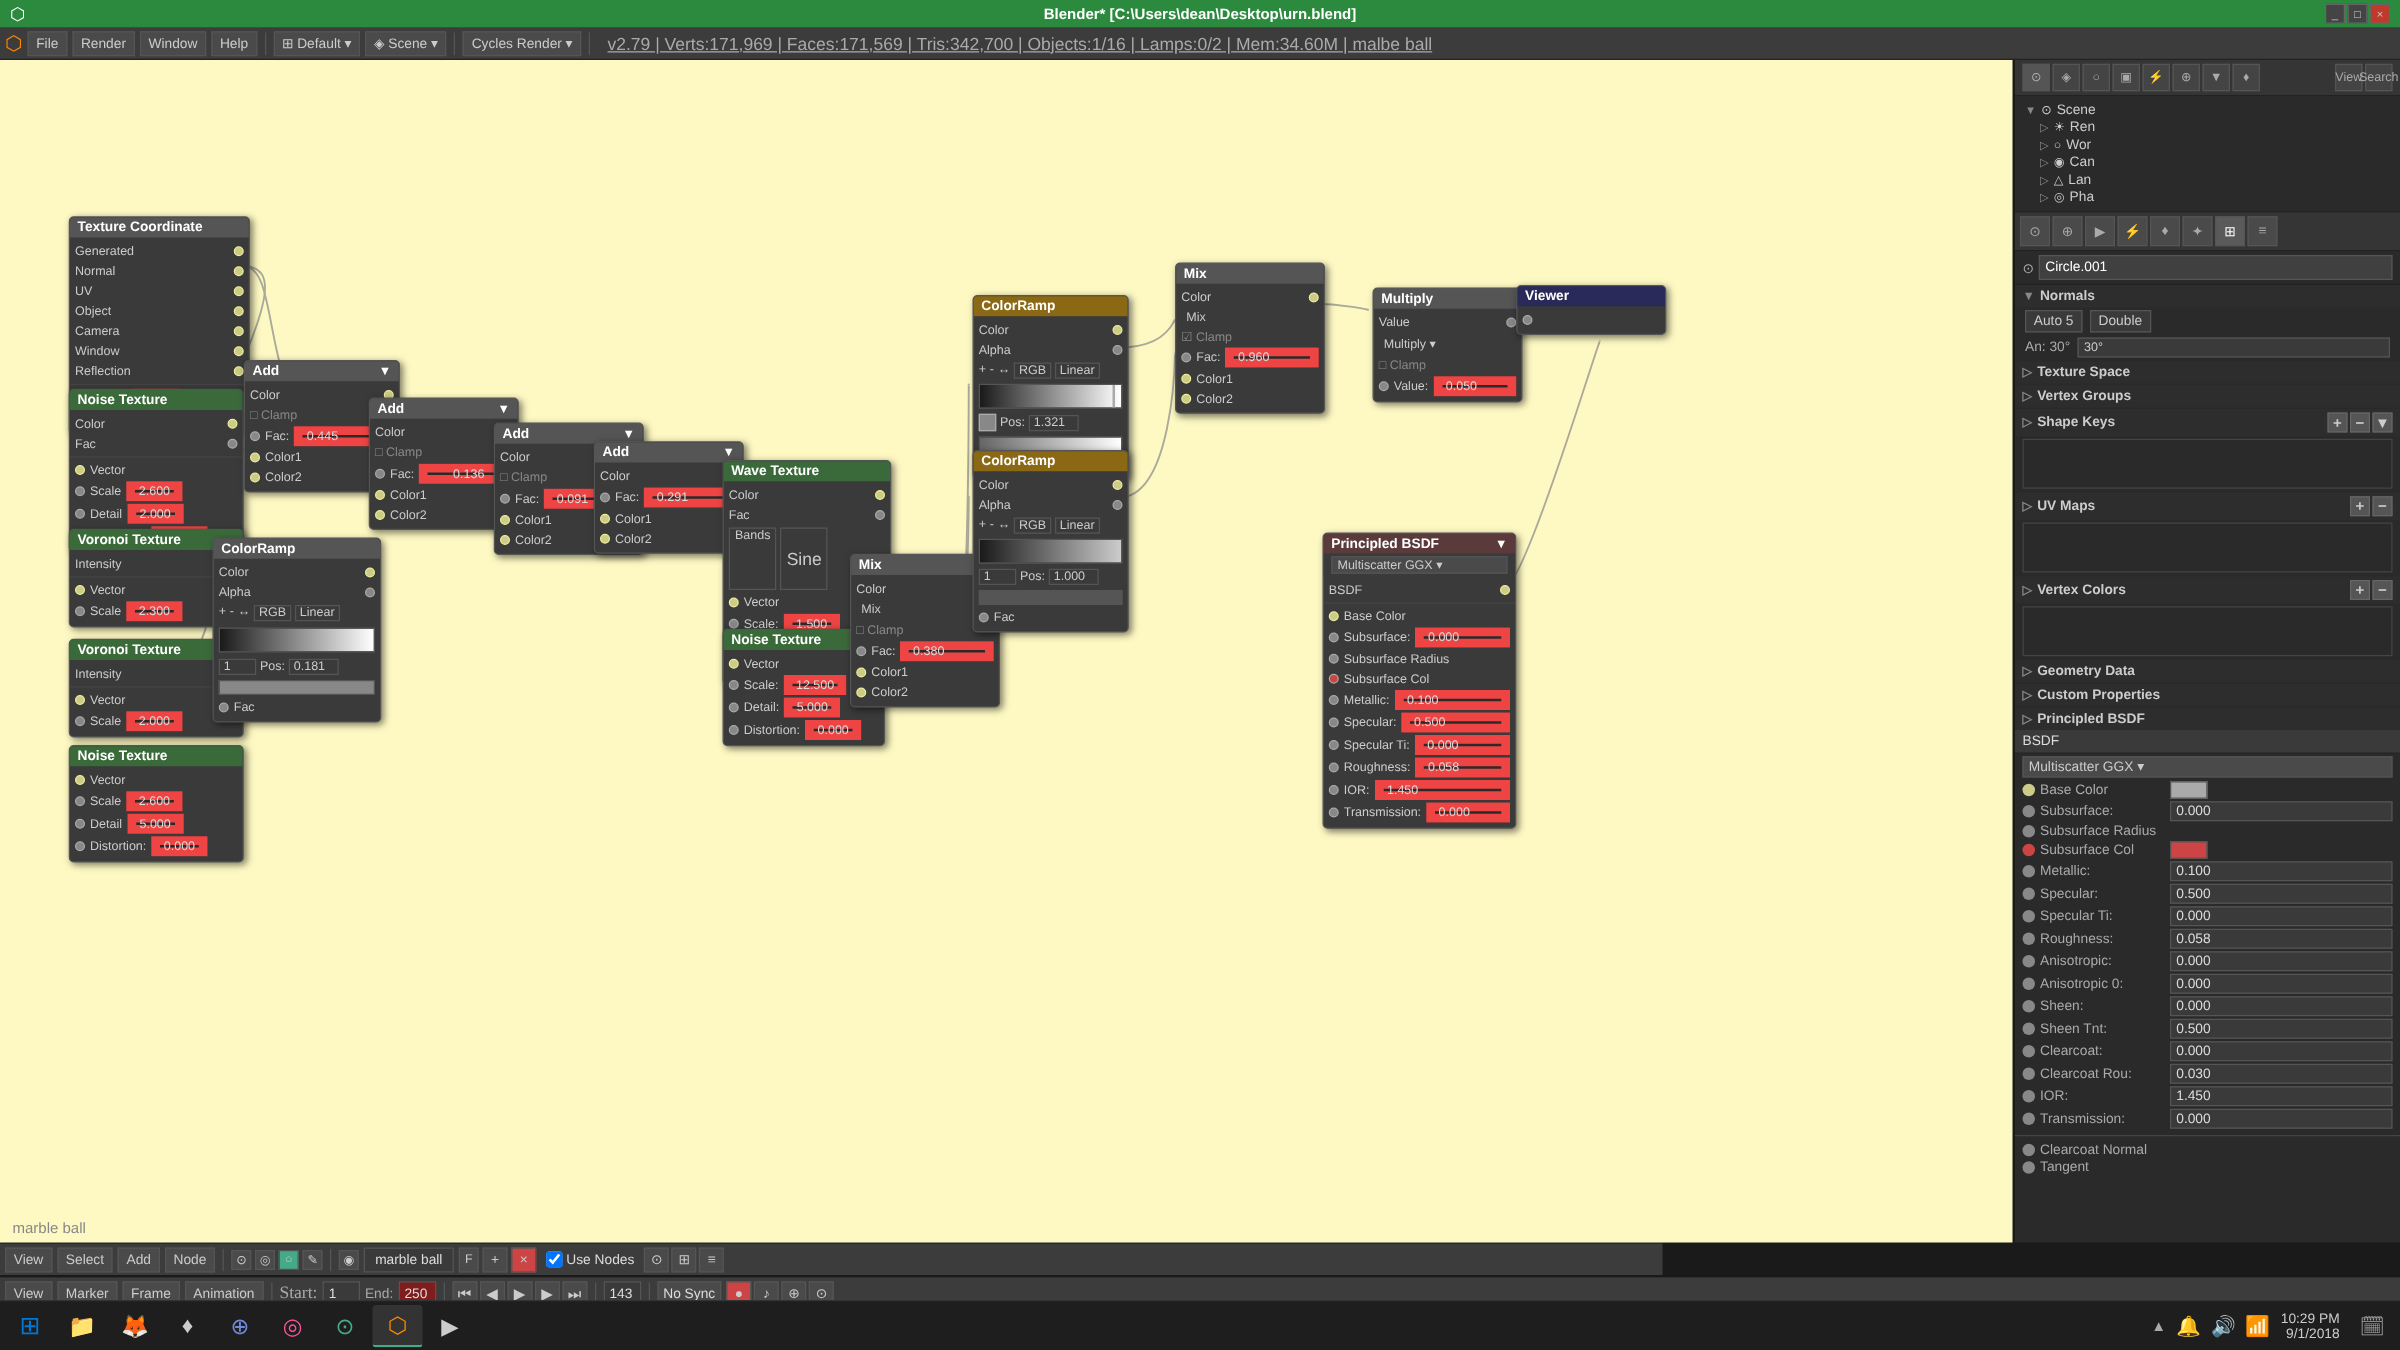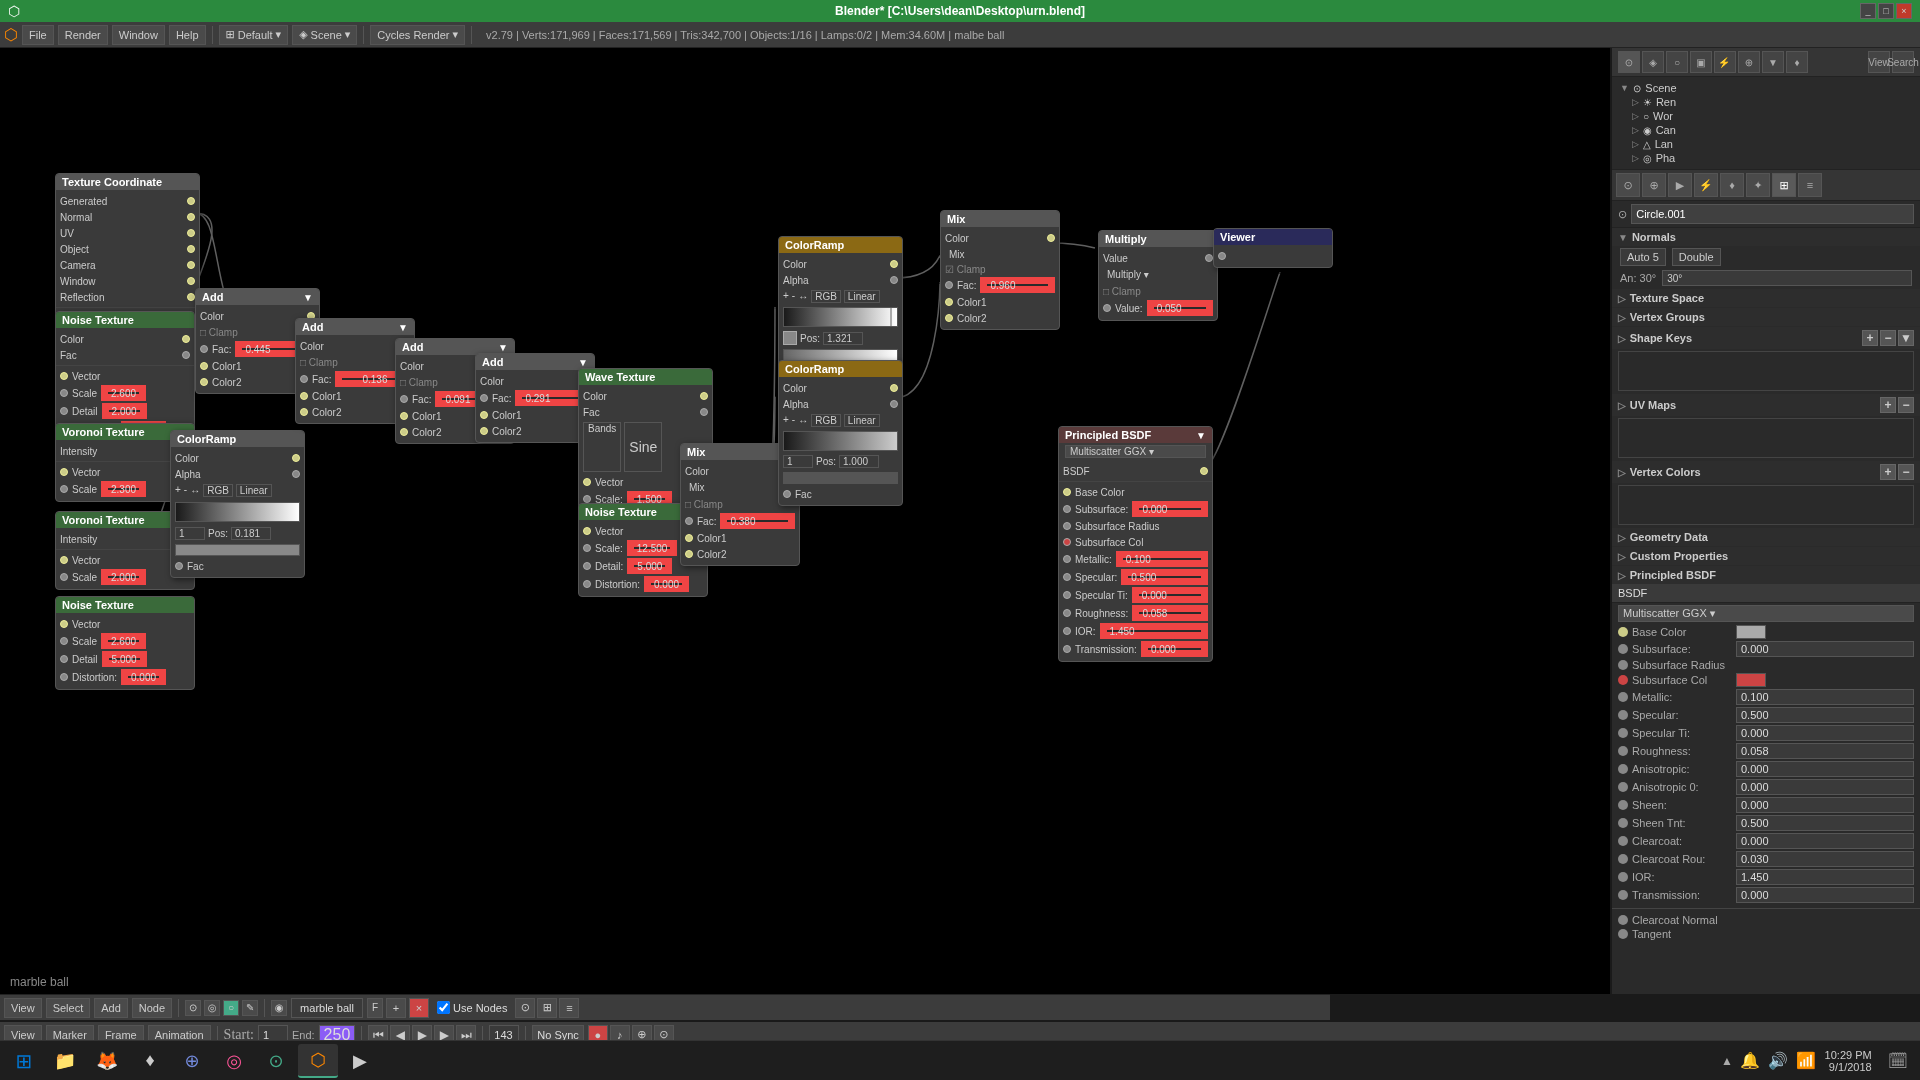--- a/index.html
+++ b/index.html
@@ -74,35 +74,36 @@
       white-space: nowrap;
     }
     .toolbar-separator {
       width: 1px;
       height: 18px;
       background: #555;
       margin: 0 2px;
     }
     .info-text {
       color: #aaa;
-      font-size: 11px;
+      font-size: 14px;
       margin-left: 8px;
+      text-decoration: underline;
     }
 
     
     #main-layout {
       display: flex;
       width: 100%;
       height: calc(1080px - 22px - 26px - 26px - 30px - 30px);
     }
 
     
     #node-editor {
       flex: 1;
-      background: #000000;
+      background: #fef9c3;
       position: relative;
       overflow: hidden;
     }
 
     
     #right-panel {
       width: 310px;
       background: #2a2a2a;
       border-left: 2px solid #1a1a1a;
       display: flex;
@@ -1433,21 +1434,21 @@
     <div class="toolbar-btn">
         <span>Frame</span>
       </div>
     <div class="toolbar-btn">
         <span>Animation</span>
       </div>
     <div class="toolbar-separator"></div>
     <span style="font-size:14px;color:#aaa;font-family:Liberation Serif, serif;">Start:</span>
     <div style="background:#3a3a3a;border:1px solid #555;padding:0 4px;height:20px;display:flex;align-items:center;font-size:11px;color:#ddd;min-width:30px;">1</div>
     <span style="font-size:11px;color:#aaa;">End:</span>
-    <div style="background:#8b5cf6;border:1px solid #555;padding:0 4px;height:20px;display:flex;align-items:center;font-size:16px;color:#ddd;min-width:30px;">250</div>
+    <div style="background:#7f1d1d;border:1px solid #555;padding:0 4px;height:20px;display:flex;align-items:center;font-size:11px;color:#ddd;min-width:30px;">250</div>
     <div class="toolbar-separator"></div>
     <div style="display:flex;gap:2px;align-items:center;">
       <div style="width:20px;height:20px;background:#4a4a4a;border:1px solid #555;display:flex;align-items:center;justify-content:center;cursor:pointer;font-size:12px;">⏮</div>
       <div style="width:20px;height:20px;background:#4a4a4a;border:1px solid #555;display:flex;align-items:center;justify-content:center;cursor:pointer;font-size:12px;">◀</div>
       <div style="width:20px;height:20px;background:#4a4a4a;border:1px solid #555;display:flex;align-items:center;justify-content:center;cursor:pointer;font-size:12px;">▶</div>
       <div style="width:20px;height:20px;background:#4a4a4a;border:1px solid #555;display:flex;align-items:center;justify-content:center;cursor:pointer;font-size:12px;">▶</div>
       <div style="width:20px;height:20px;background:#4a4a4a;border:1px solid #555;display:flex;align-items:center;justify-content:center;cursor:pointer;font-size:12px;">⏭</div>
     </div>
     <div class="toolbar-separator"></div>
     <div style="background:#3a3a3a;border:1px solid #555;padding:0 4px;height:20px;display:flex;align-items:center;font-size:11px;color:#ddd;min-width:30px;">143</div>

